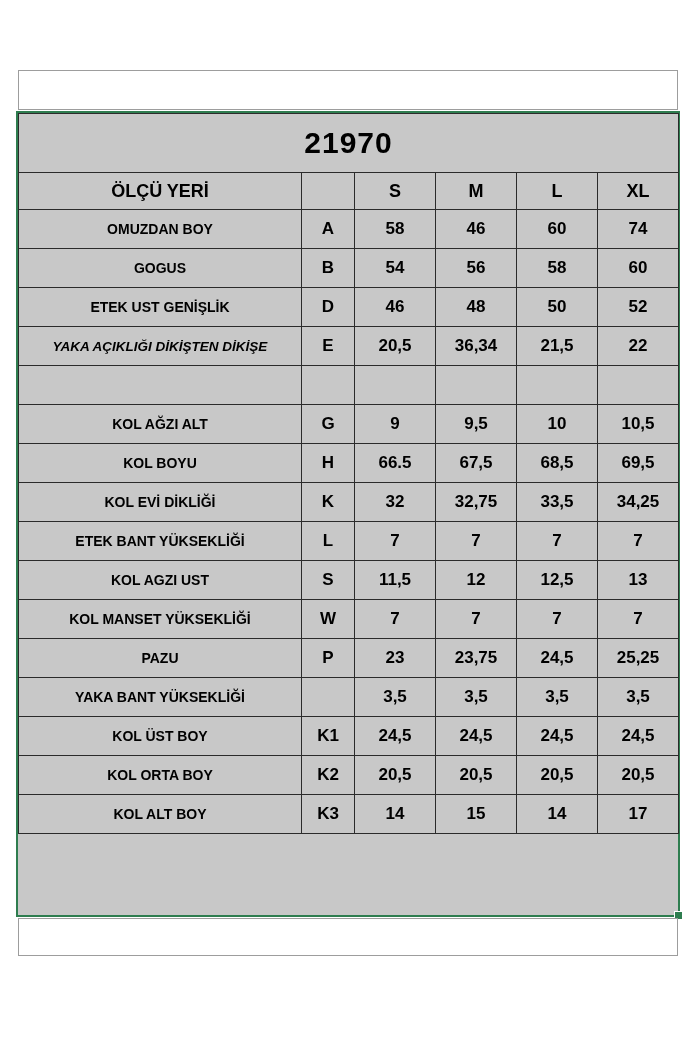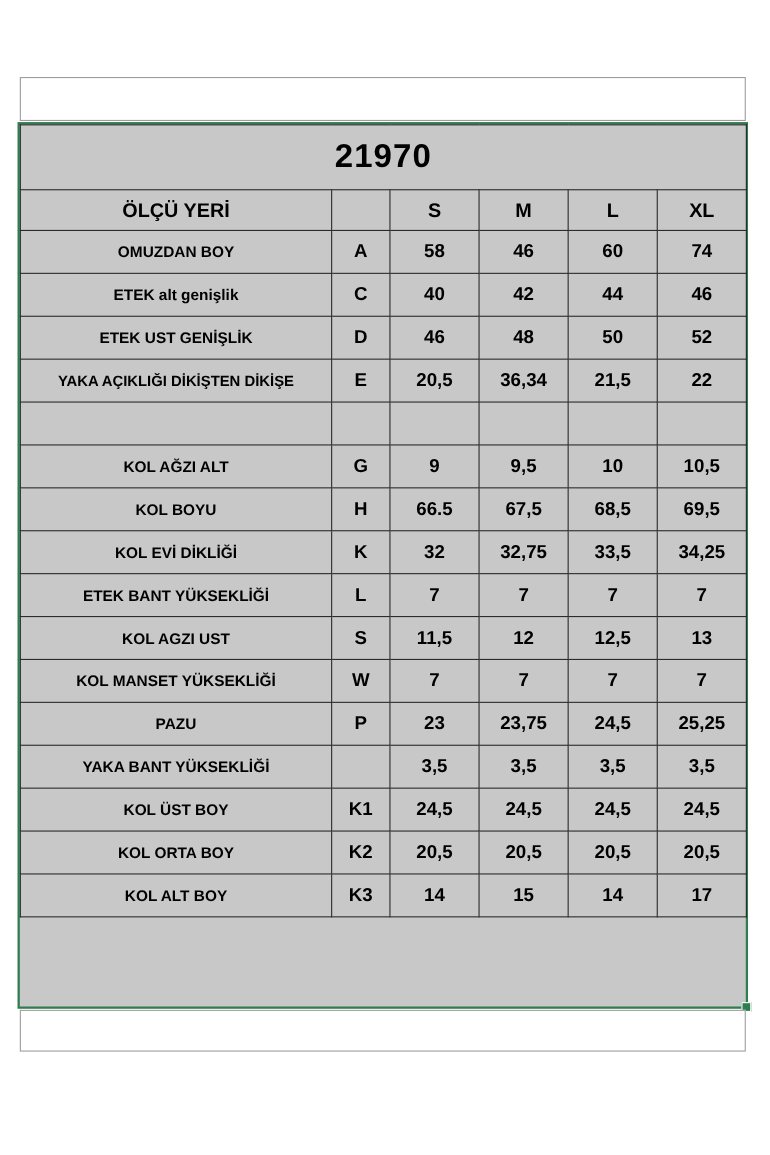--- a/index.html
+++ b/index.html
@@ -87,21 +87,21 @@
     height: 58px;
     font-size: 30px;
     letter-spacing: 1px;
     border-top: none;
     border-left: none;
     border-right: none;
     border-bottom: 2px solid #111111;
   }
 
   td.label   { text-align: center; font-size: 14px; }
-  td.label.sm{ font-size: 13.5px; letter-spacing: 0px; }
+  td.label.sm{ font-size: 13.5px; letter-spacing: 0px; font-style: italic; }
   td.code    { font-size: 17px; }
   td.val     { font-size: 17px; }
 
   tr.data-row td { height: 38px; }
   tr.head-row td { height: 36px; font-size: 18px; margin-top: 18px; }
   tr.blank-row td { height: 38px; }
 
   
   col.c-label { width: 283px; }
   col.c-code  { width: 53px; }
@@ -138,26 +138,26 @@
           </tr>
           <tr class="data-row">
             <td class="label">OMUZDAN BOY</td>
             <td class="code">A</td>
             <td class="val">58</td>
             <td class="val">46</td>
             <td class="val">60</td>
             <td class="val">74</td>
           </tr>
           <tr class="data-row">
-            <td class="label">ETEK alt genişlik</td>
-            <td class="code">C</td>
-            <td class="val">40</td>
-            <td class="val">42</td>
-            <td class="val">44</td>
-            <td class="val">46</td>
+            <td class="label">GOGUS</td>
+            <td class="code">B</td>
+            <td class="val">54</td>
+            <td class="val">56</td>
+            <td class="val">58</td>
+            <td class="val">60</td>
           </tr>
           <tr class="data-row">
             <td class="label">ETEK UST GENİŞLİK</td>
             <td class="code">D</td>
             <td class="val">46</td>
             <td class="val">48</td>
             <td class="val">50</td>
             <td class="val">52</td>
           </tr>
           <tr class="data-row">

